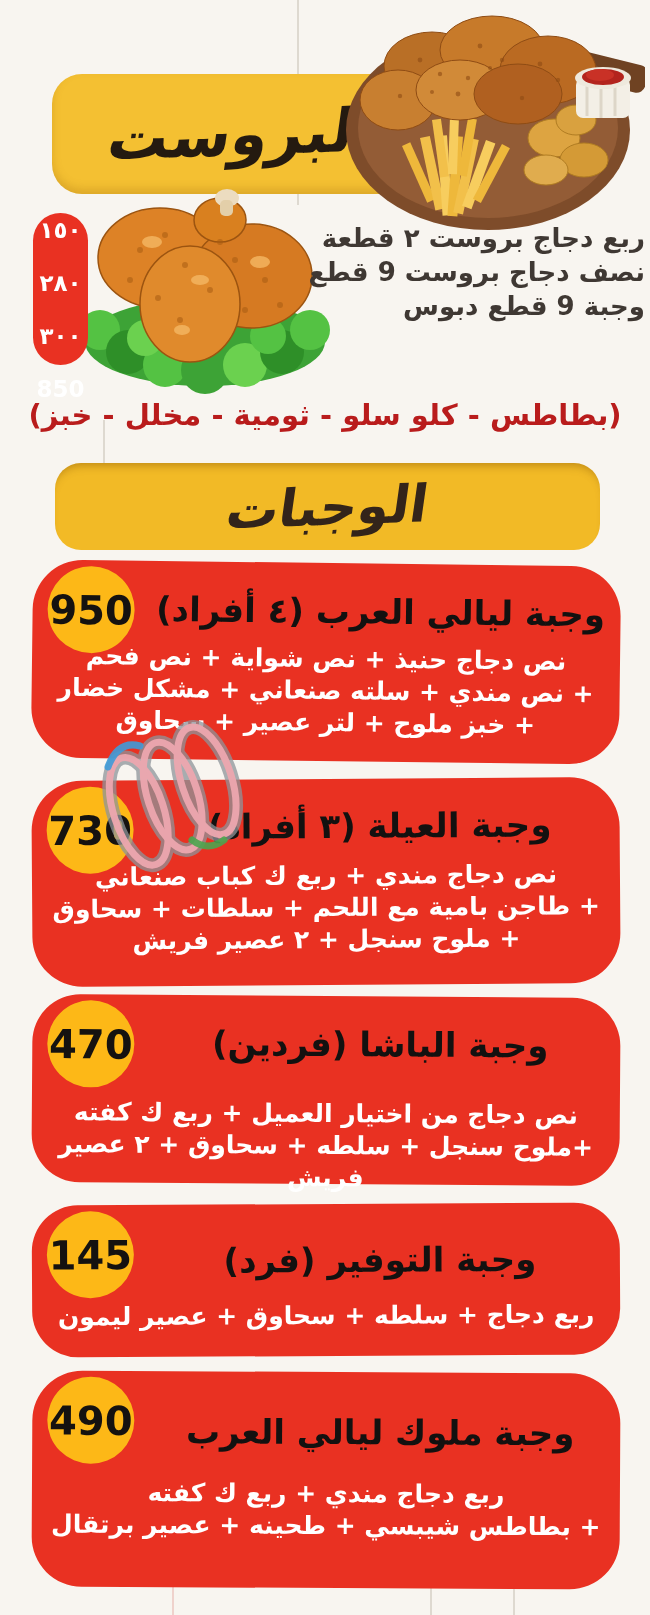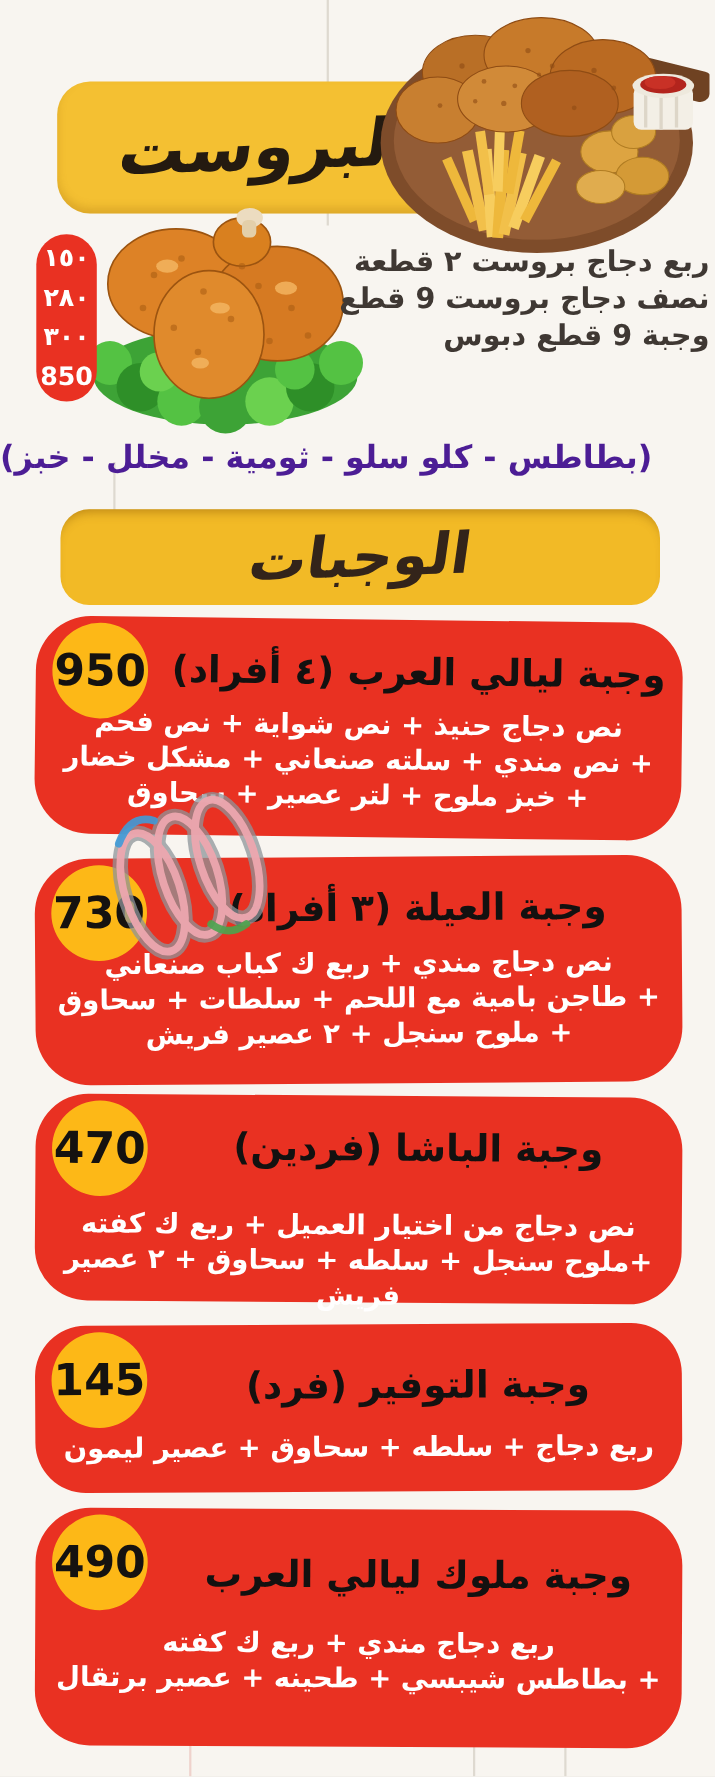--- a/index.html
+++ b/index.html
@@ -20,38 +20,38 @@
     box-shadow:inset 0 -5px 8px rgba(150,95,10,.25);
   }
   .broast-banner .cal{
     font-size:60px;font-weight:bold;color:#241a10;
     transform:skewX(-10deg) rotate(-2deg);letter-spacing:2px;direction:rtl;
   }
   .photo{position:absolute;}
   .price-pill{
     position:absolute;left:33px;top:213px;width:55px;height:152px;
     background:#e93122;border-radius:28px;
-    display:flex;flex-direction:column;align-items:center;justify-content:center;
-    gap:1px;z-index:5;
+    display:flex;flex-direction:column;align-items:center;
+    gap:18px;z-index:5;
   }
   .price-pill span{
     color:#fff;font-weight:bold;font-size:23px;line-height:35px;direction:rtl;
   }
   .broast-items{
     position:absolute;right:5px;top:221px;width:330px;
     direction:rtl;text-align:right;z-index:6;margin-left:42px;
   }
   .broast-items div{
     font-size:26px;font-weight:bold;color:#3f3833;line-height:34px;
     white-space:nowrap;
   }
   .sides-note{
     position:absolute;left:0;top:398px;width:100%;
-    text-align:left;direction:rtl;
-    font-size:29px;font-weight:bold;color:#4c1d95;
+    text-align:center;direction:rtl;
+    font-size:29px;font-weight:bold;color:#b91c1c;
   }
 
   
   .meals-banner{
     position:absolute;left:55px;top:463px;width:545px;height:87px;
     background:#f2ba26;border-radius:26px;
     display:flex;align-items:center;justify-content:center;
     box-shadow:inset 0 8px 10px -6px rgba(120,70,0,.45);
   }
   .meals-banner .cal{

